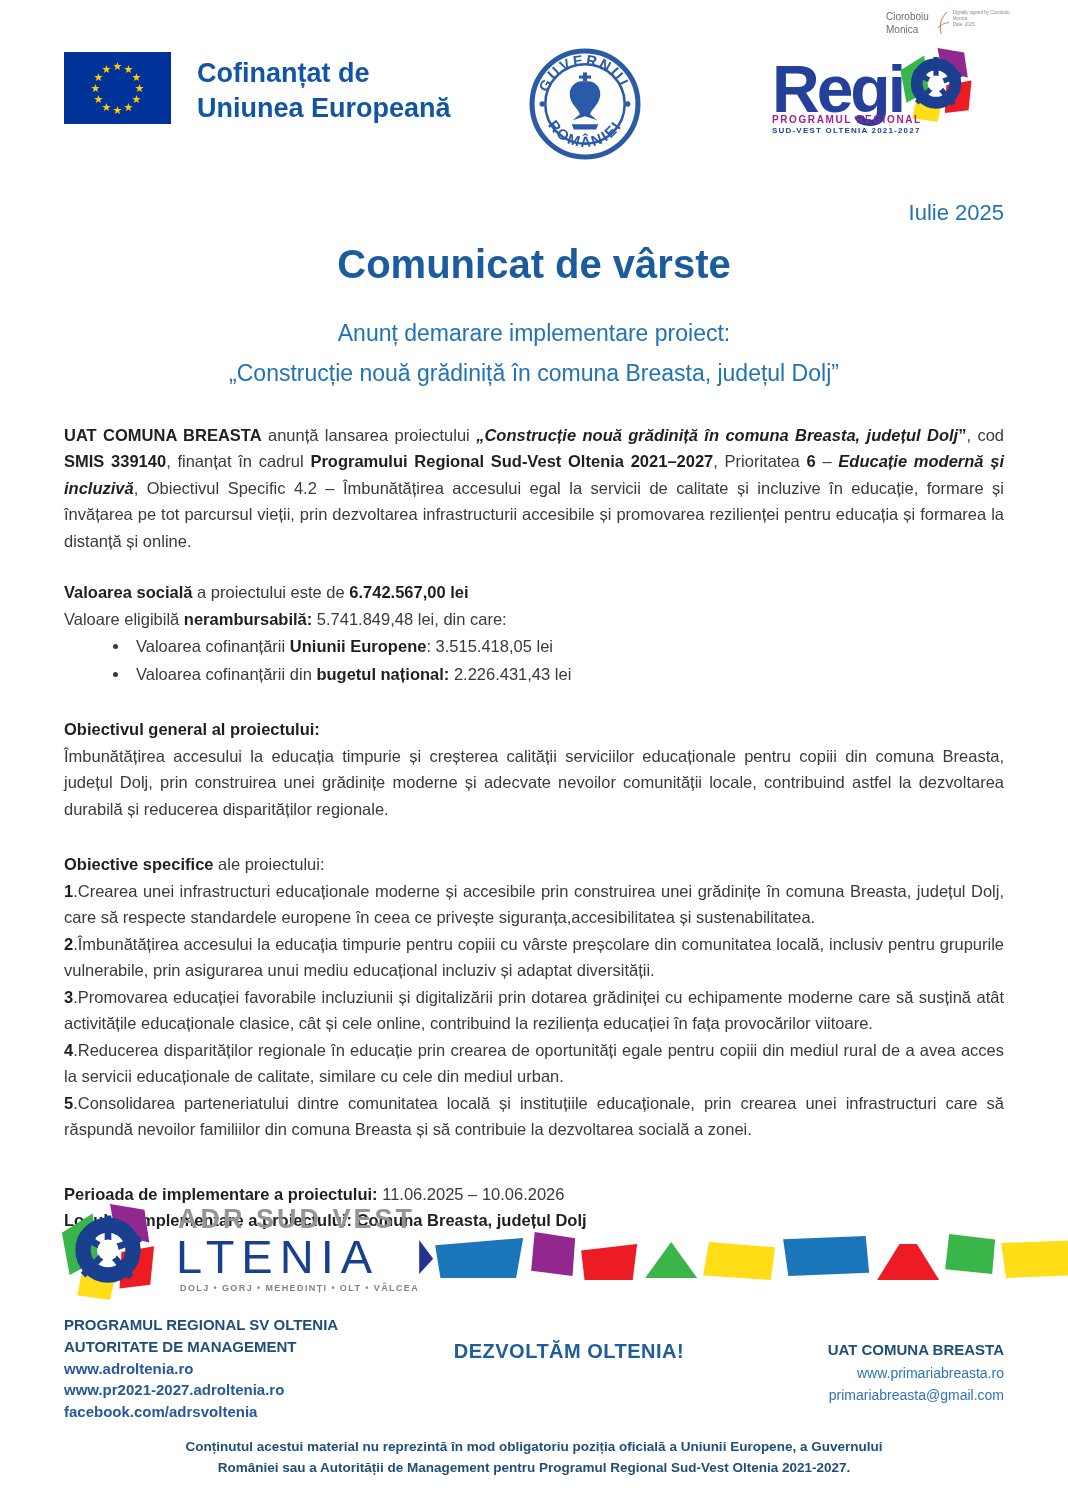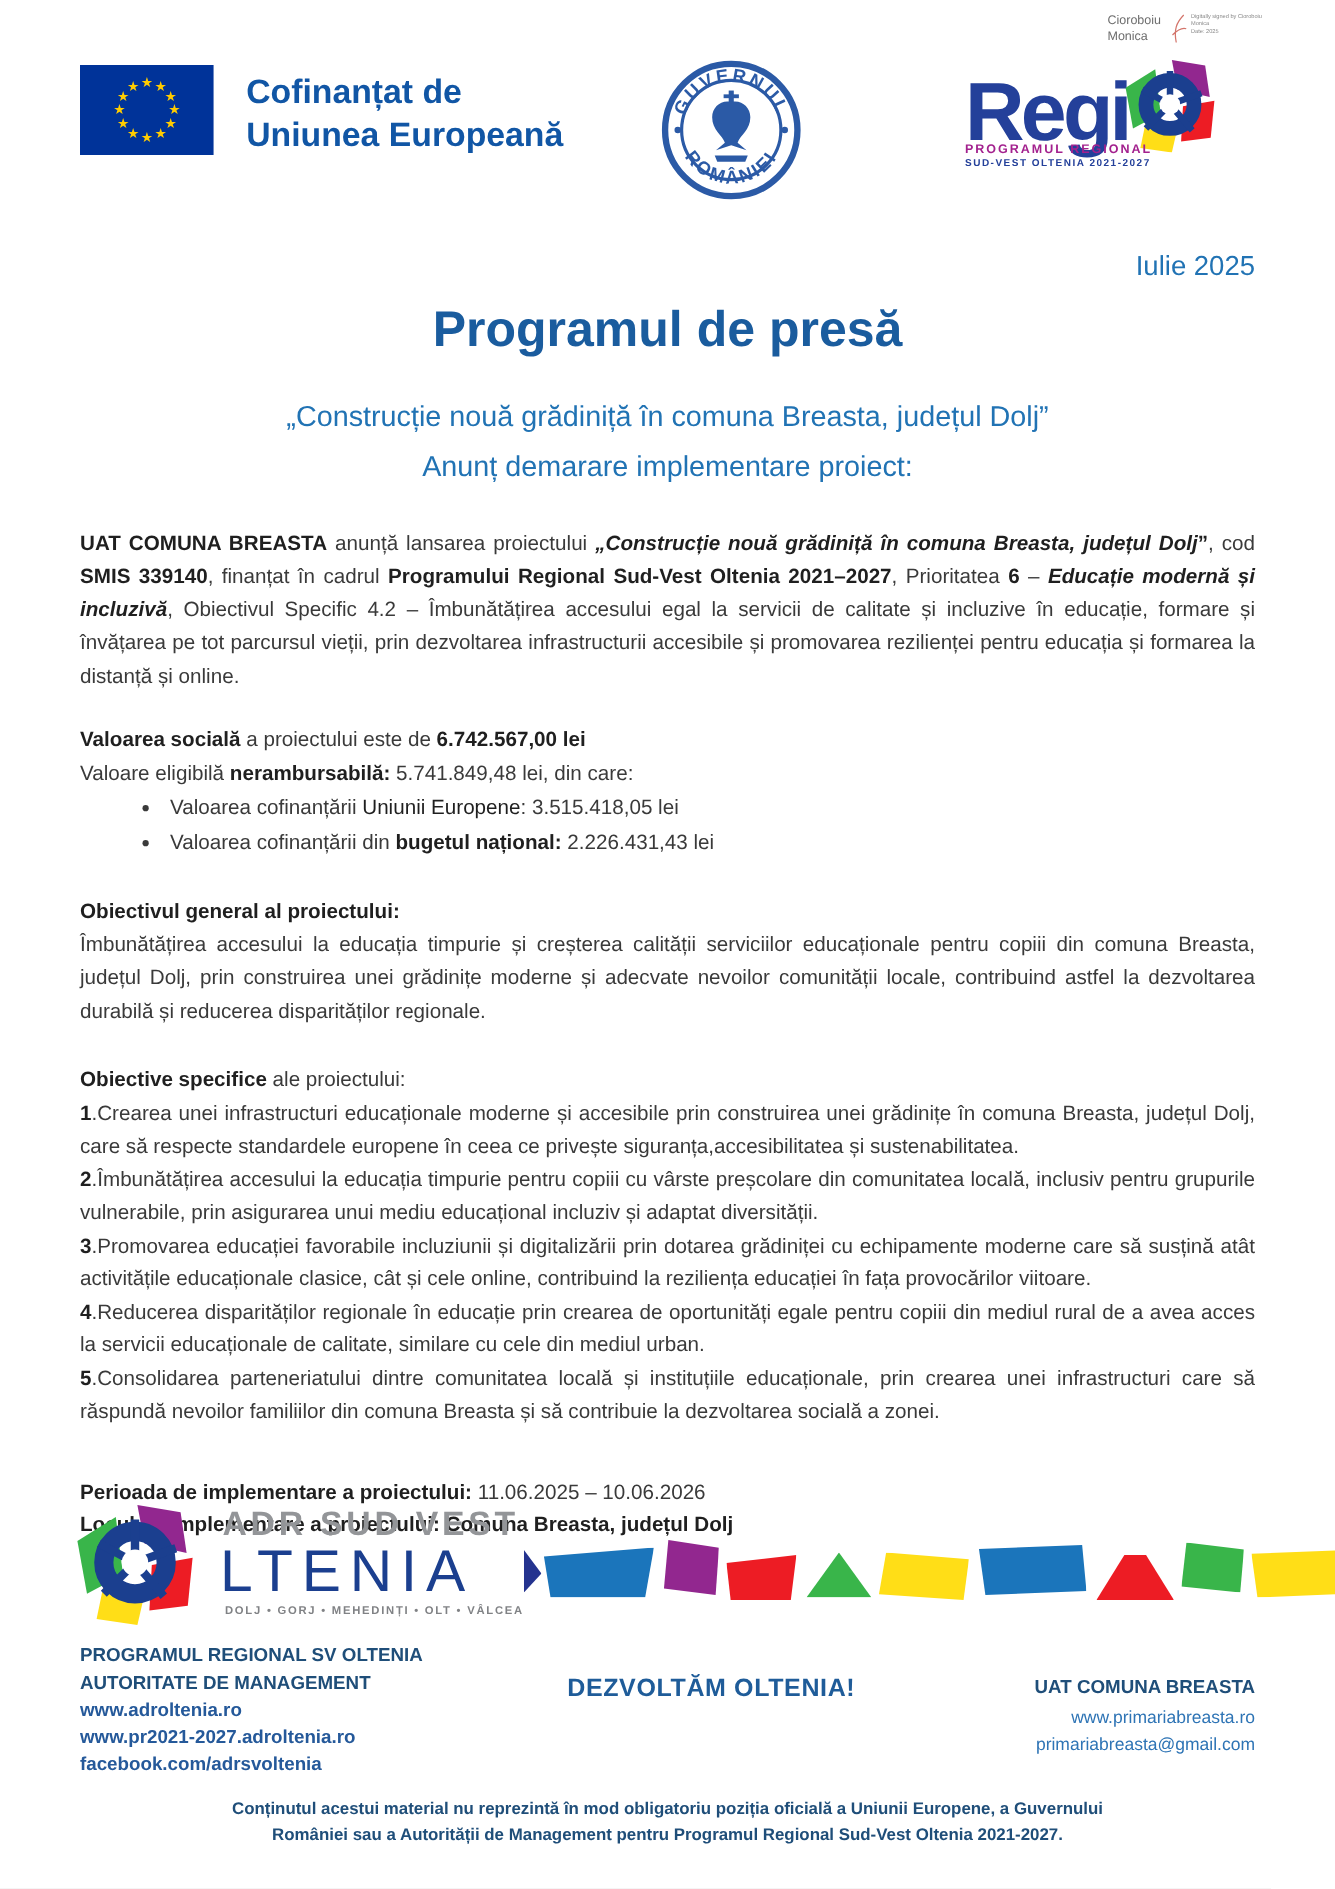--- a/index.html
+++ b/index.html
@@ -154,34 +154,34 @@
         <svg class="regio-pin" width="74" height="74" viewBox="0 0 100 100">
           <use href="#pinwheel"></use>
         </svg>
       </div>
       <div class="regio-sub1">PROGRAMUL REGIONAL</div>
       <div class="regio-sub2">SUD-VEST OLTENIA 2021-2027</div>
     </div>
   </div>
 
   <div class="date-row">Iulie 2025</div>
-  <div class="doc-title">Programul de presă</div>
+  <div class="doc-title">Comunicat de vârste</div>
   <div class="doc-sub">
+    <div>Anunț demarare implementare proiect:</div>
     <div>„Construcție nouă grădiniță în comuna Breasta, județul Dolj”</div>
-    <div>Anunț demarare implementare proiect:</div>
   </div>
 
   <div class="content">
     <p class="p1"><span style="font-weight: bold; color: rgb(31, 31, 31);">UAT COMUNA BREASTA</span><span> anunță lansarea proiectului </span><span style="font-weight: bold; color: rgb(31, 31, 31); font-style: italic;">„Construcție nouă grădiniță în comuna Breasta, județul Dolj</span><span style="font-weight: bold; color: rgb(31, 31, 31);">”</span><span>, cod </span><span style="font-weight: bold; color: rgb(31, 31, 31);">SMIS 339140</span><span>, finanțat în cadrul </span><span style="font-weight: bold; color: rgb(31, 31, 31);">Programului Regional Sud-Vest Oltenia 2021–2027</span><span>, Prioritatea </span><span style="font-weight: bold; color: rgb(31, 31, 31);">6</span><span> – </span><span style="font-weight: bold; color: rgb(31, 31, 31); font-style: italic;">Educație modernă și incluzivă</span><span>, Obiectivul Specific 4.2 – Îmbunătățirea accesului egal la servicii de calitate și incluzive în educație, formare și învățarea pe tot parcursul vieții, prin dezvoltarea infrastructurii accesibile și promovarea rezilienței pentru educația și formarea la distanță și online.</span></p>
 
     <div class="values">
       <div><span style="font-weight: bold; color: rgb(31, 31, 31);">Valoarea socială</span><span> a proiectului este de </span><span style="font-weight: bold; color: rgb(31, 31, 31);">6.742.567,00 lei</span></div>
       <div><span>Valoare eligibilă </span><span style="font-weight: bold; color: rgb(31, 31, 31);">nerambursabilă:</span><span> 5.741.849,48 lei, din care:</span></div>
       <ul>
-        <li><span>Valoarea cofinanțării </span><span style="font-weight: normal; color: rgb(31, 31, 31);">Uniunii Europene</span><span>: 3.515.418,05 lei</span></li>
+        <li><span>Valoarea cofinanțării </span><span style="font-weight: bold; color: rgb(31, 31, 31);">Uniunii Europene</span><span>: 3.515.418,05 lei</span></li>
         <li><span>Valoarea cofinanțării din </span><span style="font-weight: bold; color: rgb(31, 31, 31);">bugetul național:</span><span> 2.226.431,43 lei</span></li>
       </ul>
     </div>
 
     <div class="sec">
       <div class="sec-h">Obiectivul general al proiectului:</div>
       <div>Îmbunătățirea accesului la educația timpurie și creșterea calității serviciilor educaționale pentru copiii din comuna Breasta, județul Dolj, prin construirea unei grădinițe moderne și adecvate nevoilor comunității locale, contribuind astfel la dezvoltarea durabilă și reducerea disparităților regionale.</div>
     </div>
 
     <div class="sec">

